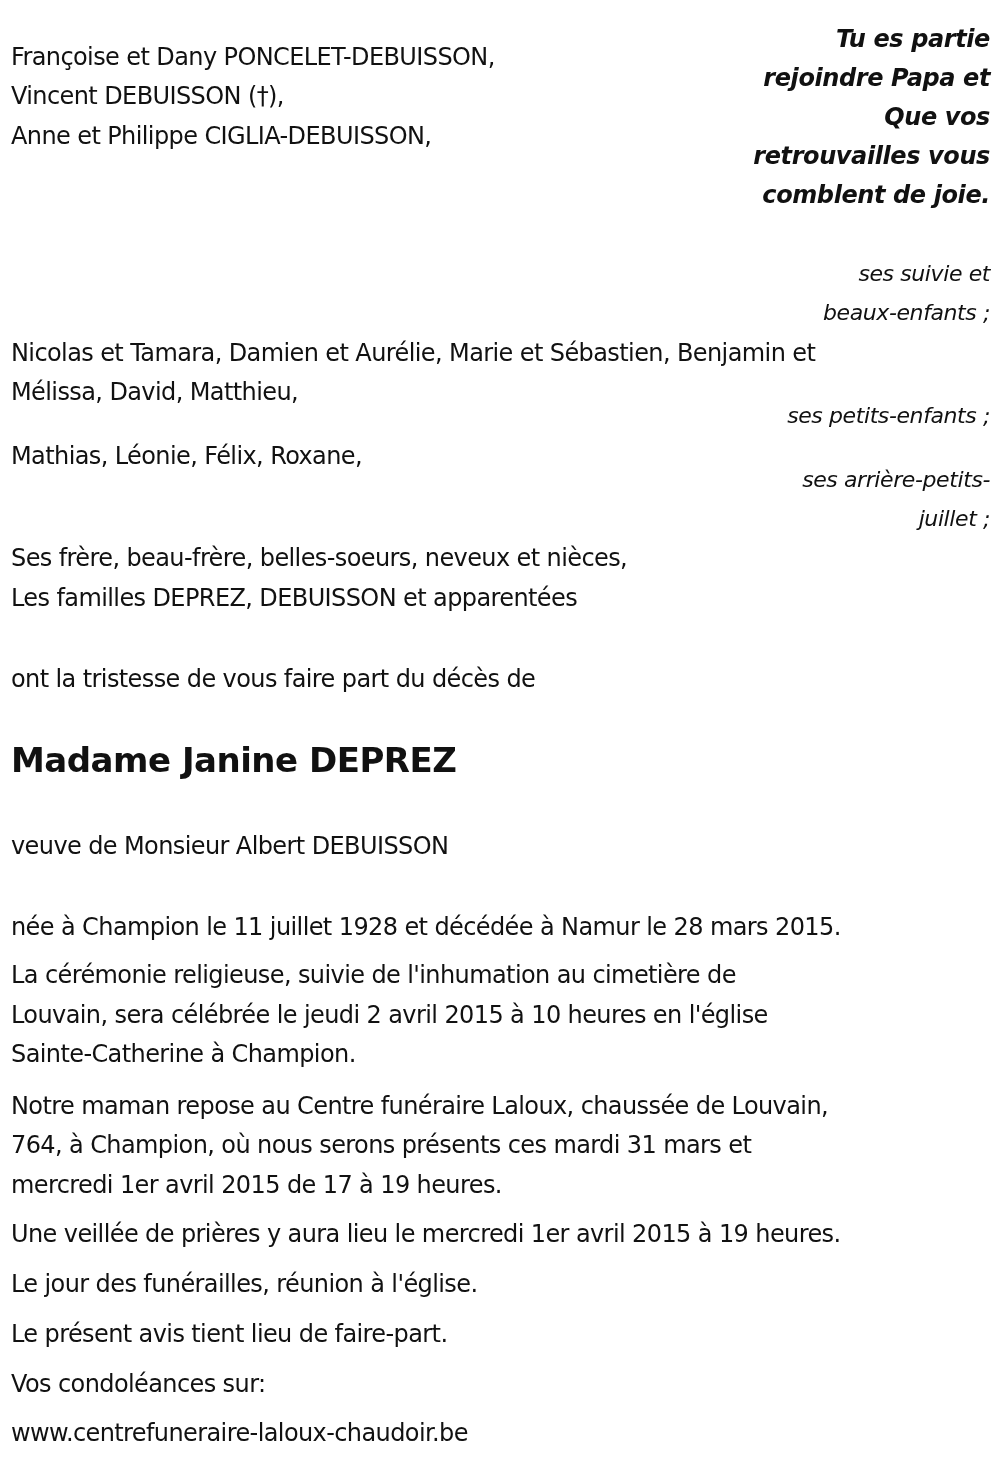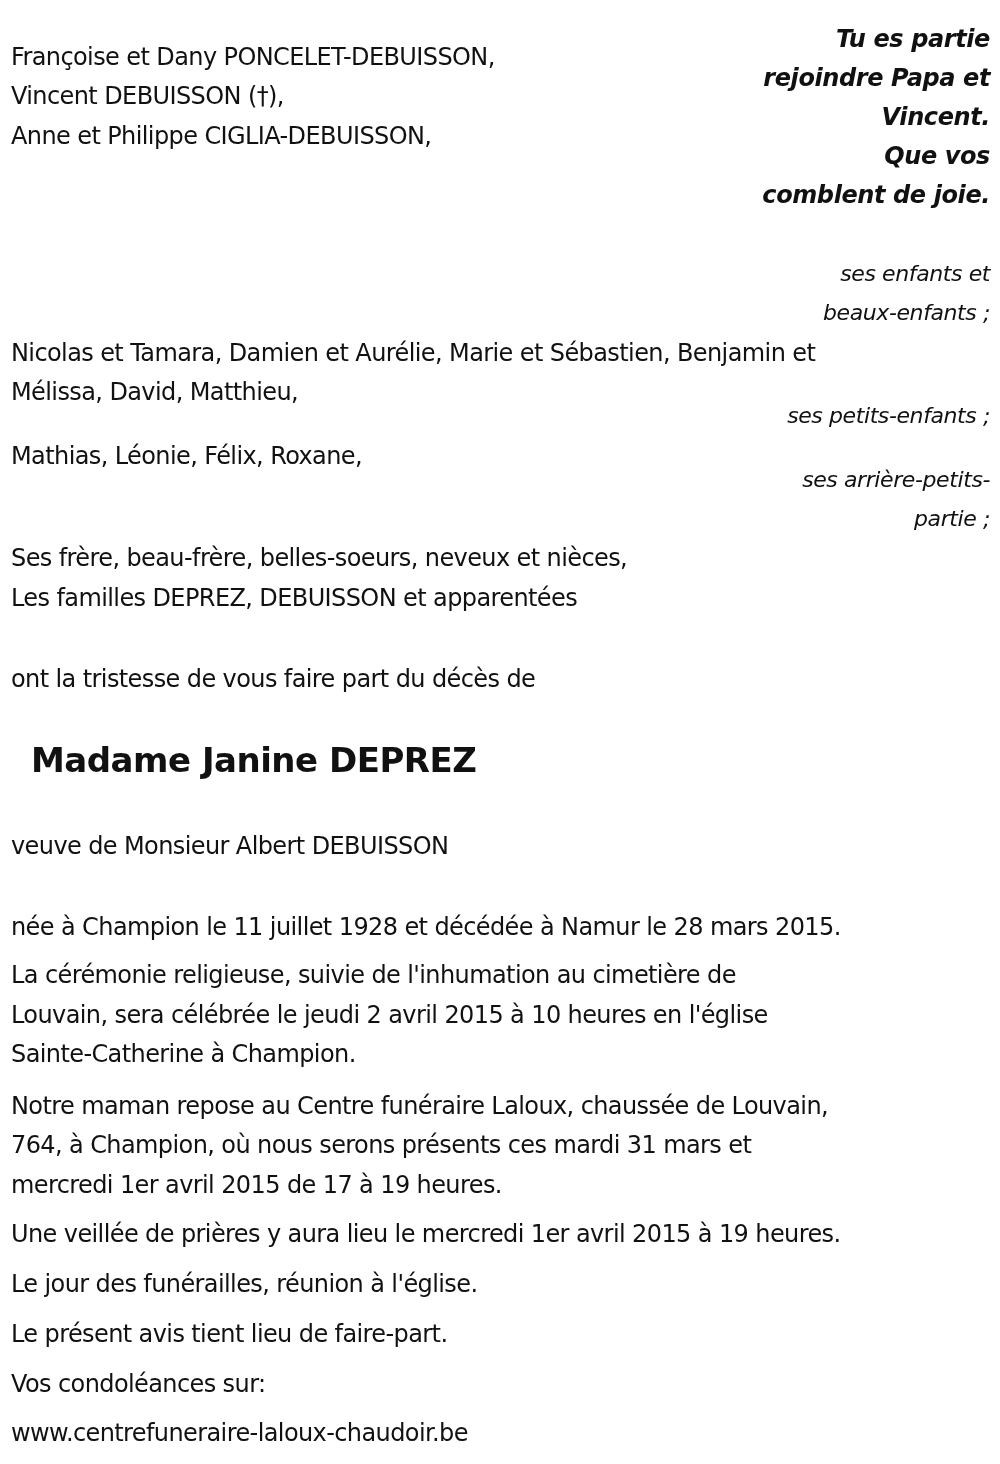--- a/index.html
+++ b/index.html
@@ -4,50 +4,50 @@
 <style>
   html, body { margin: 0; padding: 0; background: #ffffff; }
   body {
     width: 1000px; height: 1464px; position: relative; overflow: hidden;
     font-family: "DejaVu Sans", sans-serif; color: #111111;
   }
   .t { position: absolute; left: 11px; font-size: 24px; line-height: 40px; white-space: nowrap; letter-spacing: -0.6px; }
   .r { position: absolute; right: 10px; text-align: right; white-space: nowrap; font-size: 24px; line-height: 39px; letter-spacing: -0.4px; }
   .quote { font-weight: bold; font-style: italic; }
   .role { font-style: italic; font-size: 22px; }
-  .title { position: absolute; left: 11px; top: 735px; font-size: 34px; font-weight: bold; letter-spacing: -0.5px; line-height: 50px; margin-left: 20px; }
+  .title { position: absolute; left: 11px; top: 735px; font-size: 34px; font-weight: bold; letter-spacing: -0.5px; line-height: 50px; }
   b { font-weight: normal; }
 </style>
 </head>
 <body>
 
 <div class="r quote" style="top:20px;">
   <div>Tu es partie</div>
   <div>rejoindre Papa et</div>
-  <div>Vincent.</div>
   <div>Que vos</div>
+  <div>retrouvailles vous</div>
   <div>comblent de joie.</div>
 </div>
 
 <div class="t" style="top:37px;">Françoise et Dany PONCELET-DEBUISSON,</div>
 <div class="t" style="top:76px;">Vincent DEBUISSON (†),</div>
 <div class="t" style="top:116px;">Anne et Philippe CIGLIA-DEBUISSON,</div>
 <div class="r role" style="top:254px;">
-  <div>ses enfants et</div>
+  <div>ses suivie et</div>
   <div>beaux-enfants ;</div>
 </div>
 
 <div class="t" style="top:333px;">Nicolas et Tamara, Damien et Aurélie, Marie et Sébastien, Benjamin et</div>
 <div class="t" style="top:372px;">Mélissa, David, Matthieu,</div>
 <div class="r role" style="top:396px;">ses petits-enfants ;</div>
 
 <div class="t" style="top:436px;">Mathias, Léonie, Félix, Roxane,</div>
 <div class="r role" style="top:460px;">
   <div>ses arrière-petits-</div>
-  <div>partie ;</div>
+  <div>juillet ;</div>
 </div>
 
 <div class="t" style="top:538px;">Ses frère, beau-frère, belles-soeurs, neveux et nièces,</div>
 <div class="t" style="top:578px;">Les familles DEPREZ, DEBUISSON et apparentées</div>
 
 <div class="t" style="top:659px;text-align:center;">ont la tristesse de vous faire part du décès de</div>
 
 <div class="title">Madame Janine DEPREZ</div>
 
 <div class="t" style="top:826px;">veuve de Monsieur Albert DEBUISSON</div>

